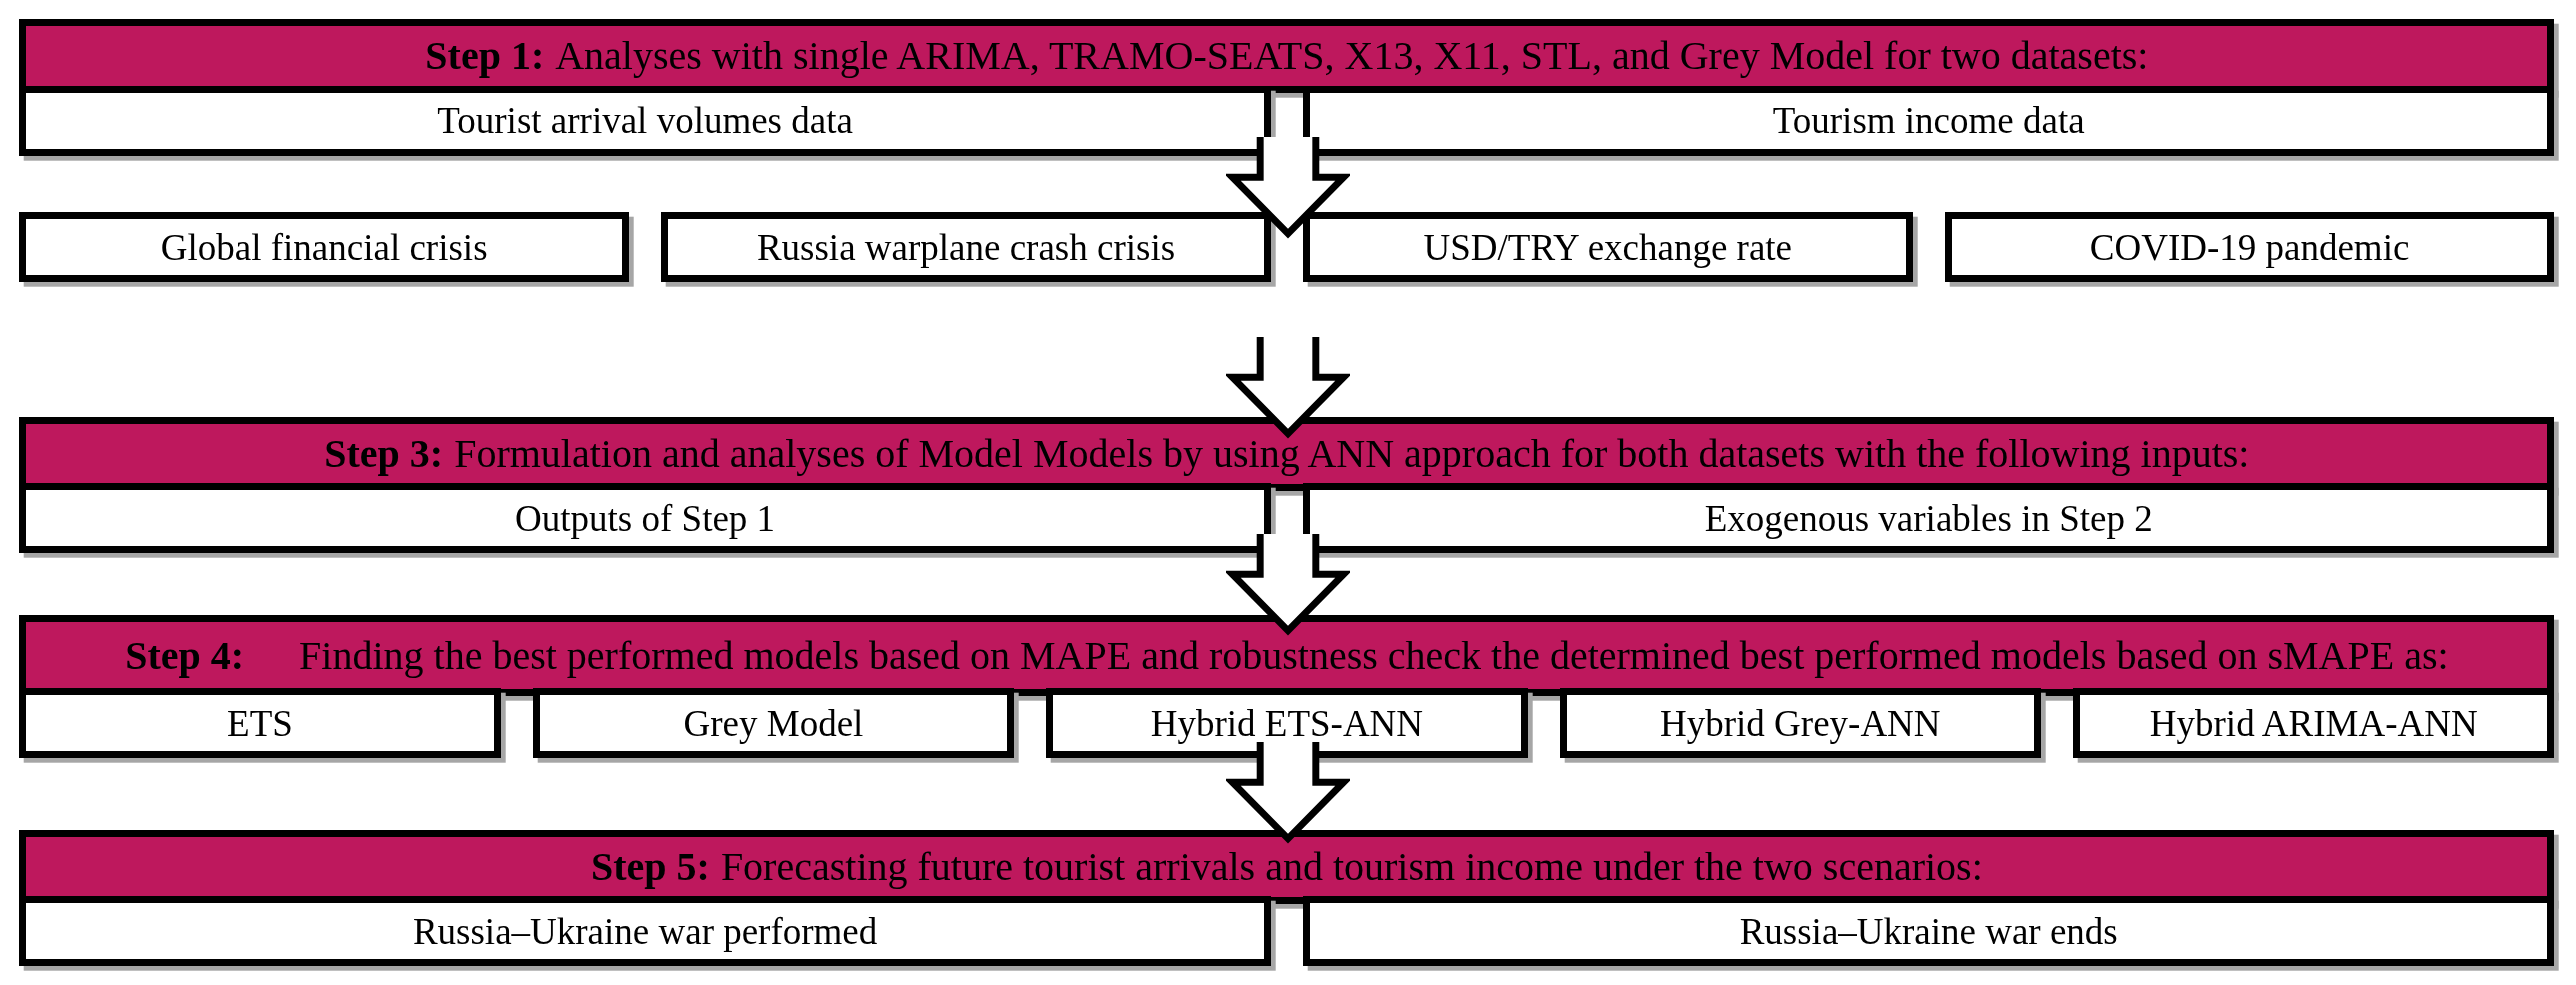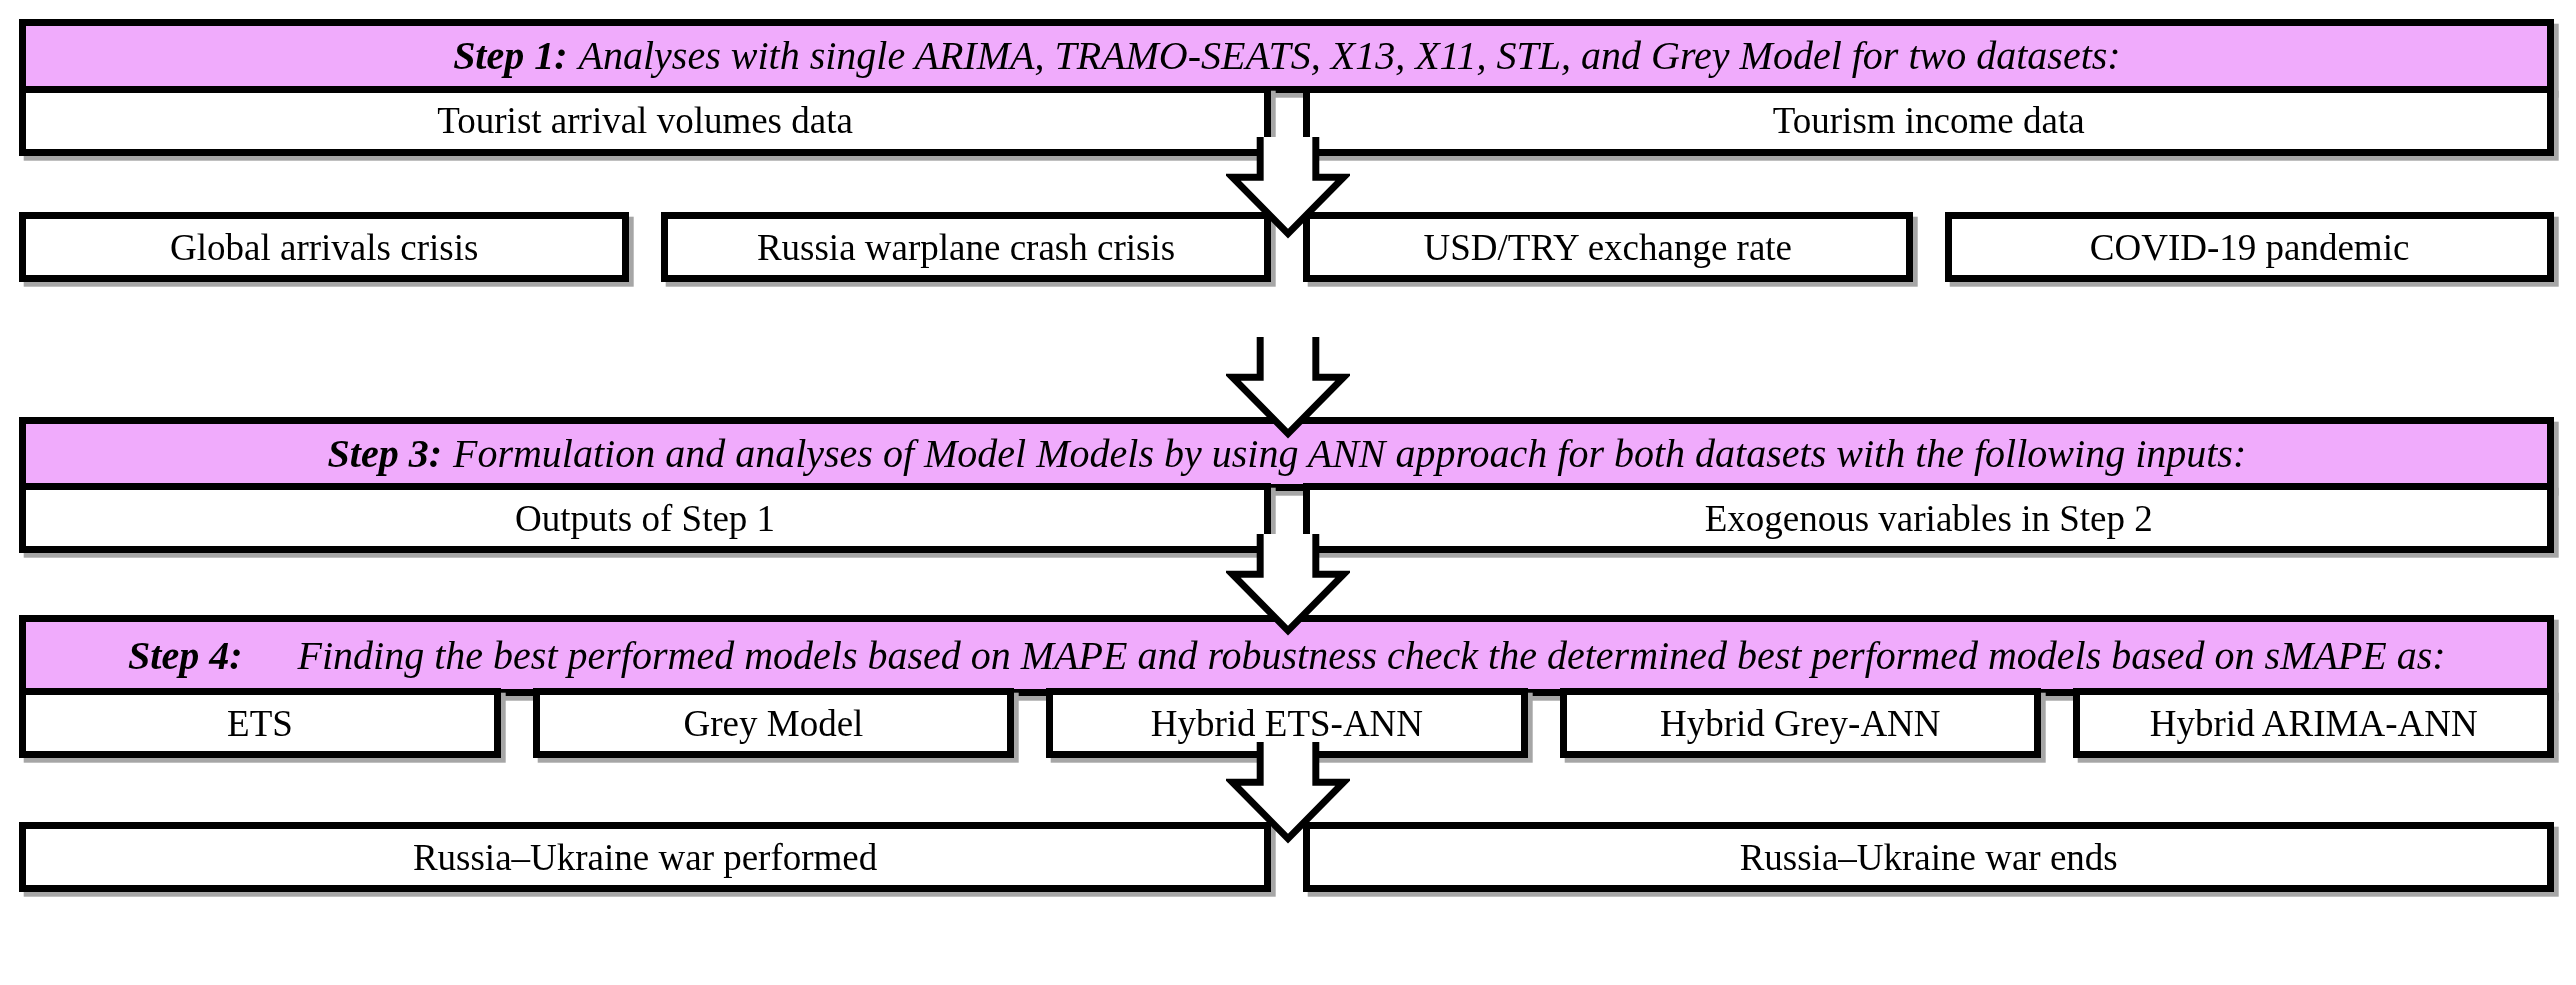--- a/index.html
+++ b/index.html
@@ -3,24 +3,24 @@
 <meta charset="utf-8">
 <style>
   html,body{
     margin:0;padding:0;background:#ffffff;
     width:2576px;height:985px;overflow:hidden;
     font-family:"Liberation Serif","DejaVu Serif",serif;
   }
   #flowchart{position:relative;width:2576px;height:985px;background:#ffffff;}
   .block{position:absolute;left:19.4px;width:2535px;box-sizing:border-box;}
   .step-header{
-    box-sizing:border-box;border:7.8px solid #000;background:#f0abfc;
+    box-sizing:border-box;border:7.8px solid #000;background:#be185d;
     display:flex;align-items:center;justify-content:center;
     font-size:40px;color:#000;line-height:1.05;text-align:center;
-    box-shadow:4.7px 4.7px 0 #a6a6a6;padding:16px 23px;white-space:nowrap;font-style:italic;
+    box-shadow:4.7px 4.7px 0 #a6a6a6;padding:16px 23px;white-space:nowrap;
   }
   .step-label{font-weight:bold;margin-right:11px;}
   .subrow{display:flex;margin-top:-7.8px;gap:40px;}
   .subbox{
     box-sizing:border-box;border:7.8px solid #000;background:#fff;
     flex:1;height:70px;display:flex;align-items:center;justify-content:center;
     font-size:37px;color:#000;text-align:center;white-space:nowrap;
     box-shadow:4.7px 4.7px 0 #a6a6a6;margin-left:-7.8px;
   }
   .subbox:first-child{margin-left:0;}
@@ -36,21 +36,21 @@
         <span class="step-label">Step 1:</span>
         <span class="step-title">Analyses with single ARIMA, TRAMO-SEATS, X13, X11, STL, and Grey Model for two datasets:</span>
       </div>
       <div class="subrow">
         <div class="subbox">Tourist arrival volumes data</div>
         <div class="subbox">Tourism income data</div>
       </div>
     </div>
     <div class="block" style="top: 220px;">
       <div class="subrow">
-        <div class="subbox">Global arrivals crisis</div>
+        <div class="subbox">Global financial crisis</div>
         <div class="subbox">Russia warplane crash crisis</div>
         <div class="subbox">USD/TRY exchange rate</div>
         <div class="subbox">COVID-19 pandemic</div>
       </div>
     </div>
     <div class="block" style="top: 417px;">
       <div class="step-header" style="height: 74px;">
         <span class="step-label">Step 3:</span>
         <span class="step-title">Formulation and analyses of Model Models by using ANN approach for both datasets with the following inputs:</span>
       </div>
@@ -66,20 +66,24 @@
       </div>
       <div class="subrow">
         <div class="subbox">ETS</div>
         <div class="subbox">Grey Model</div>
         <div class="subbox">Hybrid ETS-ANN</div>
         <div class="subbox">Hybrid Grey-ANN</div>
         <div class="subbox">Hybrid ARIMA-ANN</div>
       </div>
     </div>
     <div class="block" style="top: 830px;">
+      <div class="step-header" style="height: 74px;">
+        <span class="step-label">Step 5:</span>
+        <span class="step-title">Forecasting future tourist arrivals and tourism income under the two scenarios:</span>
+      </div>
       <div class="subrow">
         <div class="subbox">Russia–Ukraine war performed</div>
         <div class="subbox">Russia–Ukraine war ends</div>
       </div>
     </div>
     <svg class="down-arrow" viewBox="0 0 160 132" style="top: 137px;">
       <path d="M44,0 L44,52 L8,52 L80,125 L152,52 L116,52 L116,0"></path>
     </svg>
     <svg class="down-arrow" viewBox="0 0 160 132" style="top: 337px;">
       <path d="M44,0 L44,52 L8,52 L80,125 L152,52 L116,52 L116,0"></path>

